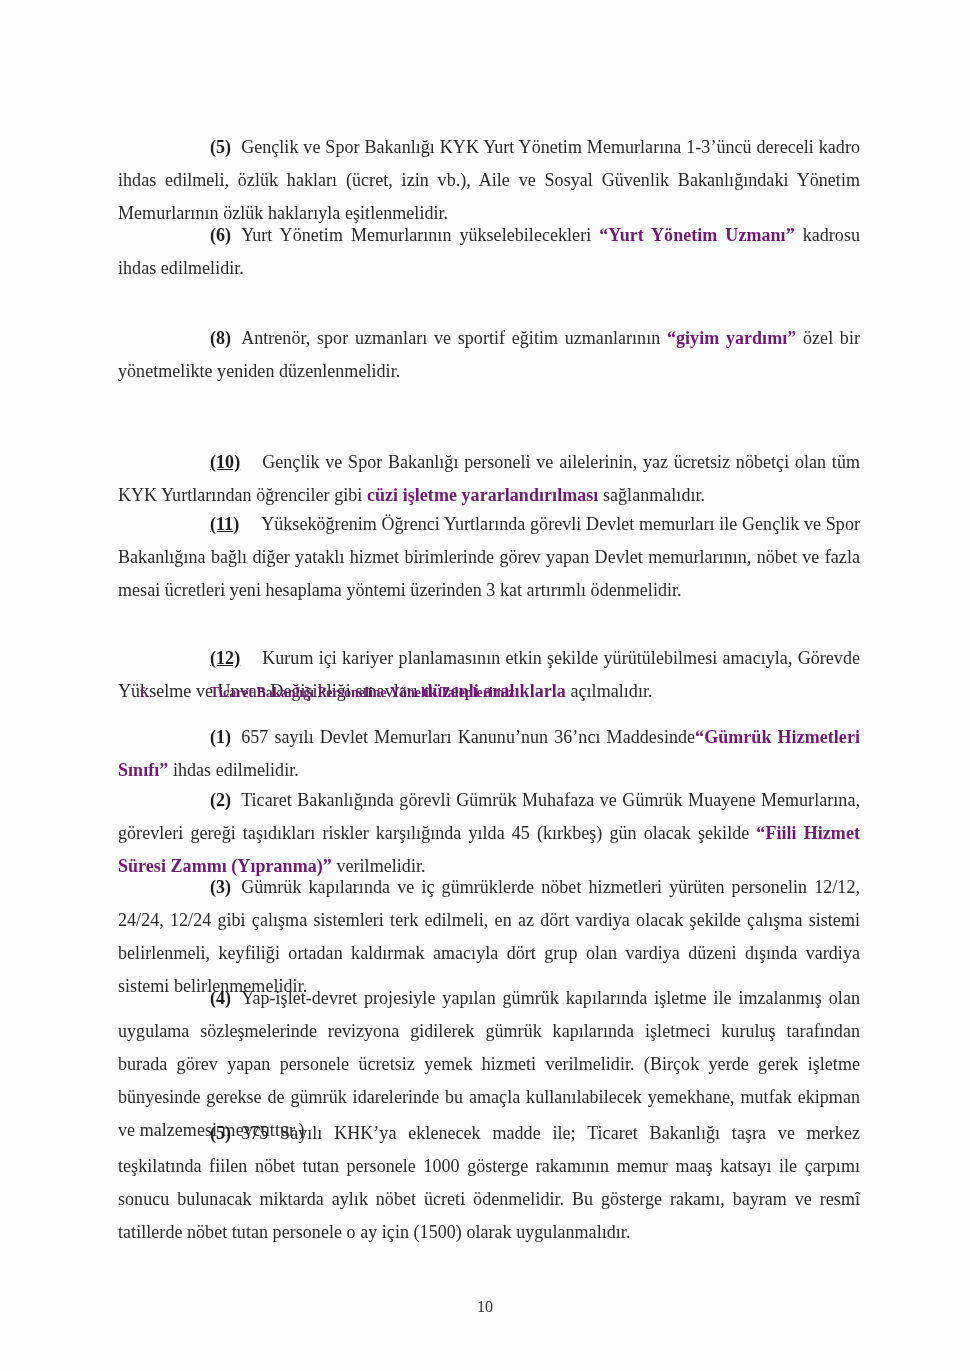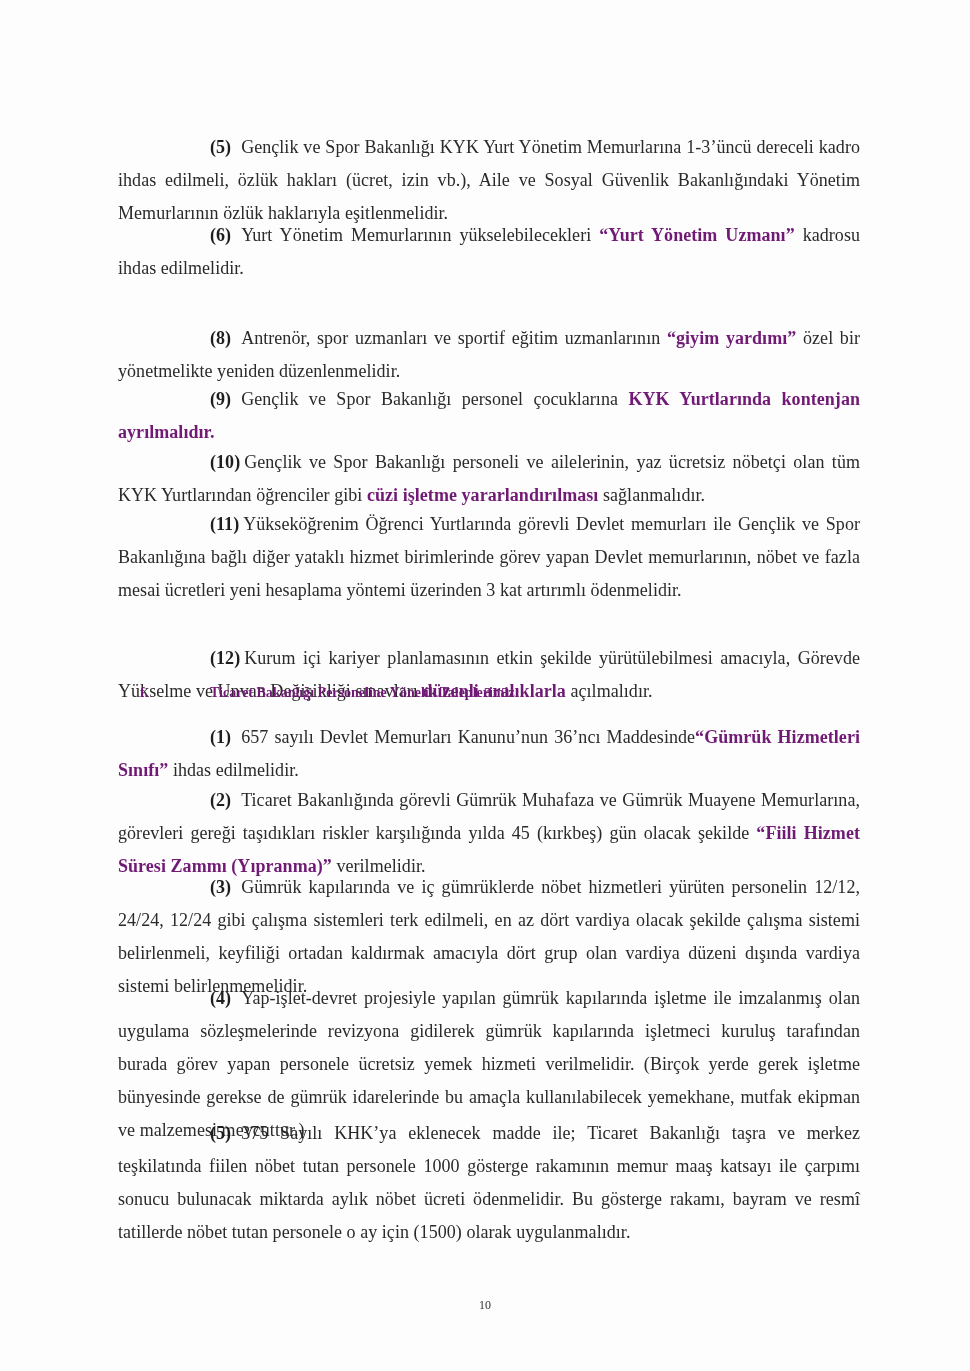--- a/index.html
+++ b/index.html
@@ -33,21 +33,21 @@
     }
     .para .first {
       display: block;
       text-indent: 92px;
     }
     .num {
       font-weight: bold;
       color: #1e1e1e;
       margin-right: 10px;
     }
-    .num-wide { margin-right: 4px; }
+    .num-wide { margin-right: 22px; text-decoration: underline; }
     b, .bold {
       font-weight: bold;
       color: #701a75;
     }
     .section-heading {
       position: absolute;
       left: 118px;
       width: 742px;
       font-size: 14px;
       line-height: 23.5px;
@@ -58,21 +58,21 @@
       display: inline-block;
       width: 92px;
       text-indent: 0;
     }
     .page-number {
       position: absolute;
       left: 0;
       width: 970px;
       top: 1298px;
       text-align: center;
-      font-size: 12px;
+      font-size: 16px;
       color: #333;
     }
   </style>
 </head>
 <body>
 
 <div class="page">
 
   <div class="para" style="top:131px">
       <span class="first"><span class="num">(5)</span><span>Gençlik ve Spor Bakanlığı KYK Yurt Yönetim Memurlarına 1-3’üncü dereceli kadro ihdas edilmeli, özlük hakları (ücret, izin vb.), Aile ve Sosyal Güvenlik Bakanlığındaki Yönetim Memurlarının özlük haklarıyla eşitlenmelidir.</span></span>
@@ -80,23 +80,20 @@
 
   <div class="para" style="top:219px">
       <span class="first"><span class="num">(6)</span><span>Yurt Yönetim Memurlarının yükselebilecekleri </span><b>“Yurt Yönetim Uzmanı”</b><span> kadrosu ihdas edilmelidir.</span></span>
     </div>
 
 
   <div class="para" style="top:322px">
       <span class="first"><span class="num">(8)</span><span>Antrenör, spor uzmanları ve sportif eğitim uzmanlarının </span><b>“giyim yardımı”</b><span> özel bir yönetmelikte yeniden düzenlenmelidir.</span></span>
     </div>
 
-  <div class="para" style="top:383px">
-      <span class="first"><span class="num">(9)</span><span>Gençlik ve Spor Bakanlığı personel çocuklarına </span><b>KYK Yurtlarında kontenjan ayrılmalıdır.</b></span>
-    </div>
 
   <div class="para" style="top:446px">
       <span class="first"><span class="num num-wide">(10)</span><span>Gençlik ve Spor Bakanlığı personeli ve ailelerinin, yaz ücretsiz nöbetçi olan tüm KYK Yurtlarından öğrenciler gibi </span><b>cüzi işletme yararlandırılması</b><span> sağlanmalıdır.</span></span>
     </div>
 
   <div class="para" style="top:508px">
       <span class="first"><span class="num num-wide">(11)</span><span>Yükseköğrenim Öğrenci Yurtlarında görevli Devlet memurları ile Gençlik ve Spor Bakanlığına bağlı diğer yataklı hizmet birimlerinde görev yapan Devlet memurlarının, nöbet ve fazla mesai ücretleri yeni hesaplama yöntemi üzerinden 3 kat artırımlı ödenmelidir.</span></span>
     </div>
 
   <div class="para" style="top:642px">

